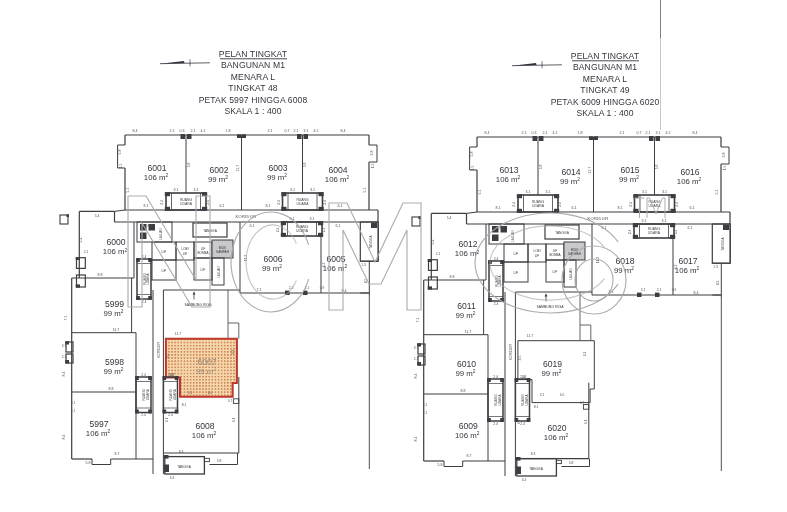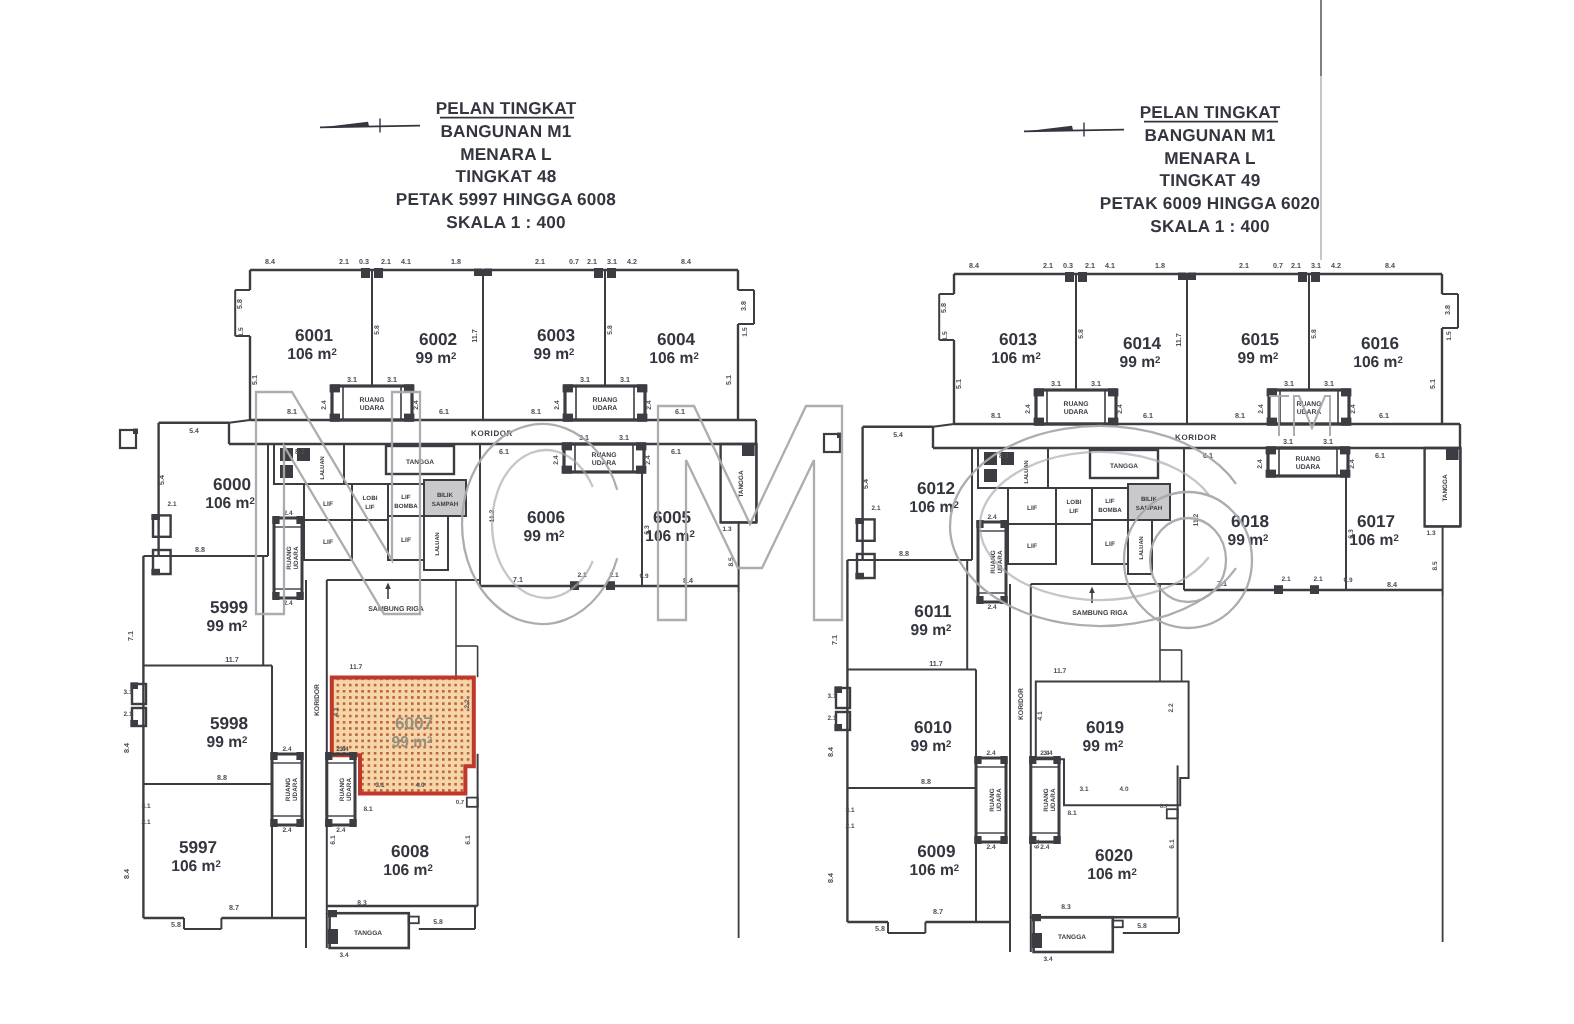--- a/index.html
+++ b/index.html
@@ -1,15 +1,15 @@
 <!DOCTYPE html>
 <html><head><meta charset="utf-8">
 <style>
   html,body{margin:0;padding:0;background:#ffffff;}
-  #page{position:relative;width:742px;height:512px;background:#ffffff;overflow:hidden;font-weight:bold;}
+  #page{position:relative;width:742px;height:512px;background:#ffffff;overflow:hidden;}
   svg{position:absolute;left:0;top:0;filter:blur(0.3px);}
   text{font-family:"Liberation Sans",sans-serif;}
 </style></head>
 <body>
 
 <div id="page">
 <svg width="787" height="512" viewBox="0 0 787 512">
 <defs>
 <pattern id="hatch" width="3.1" height="3.1" patternUnits="userSpaceOnUse">
   <rect width="3.1" height="3.1" fill="#f4d6a8"></rect>

